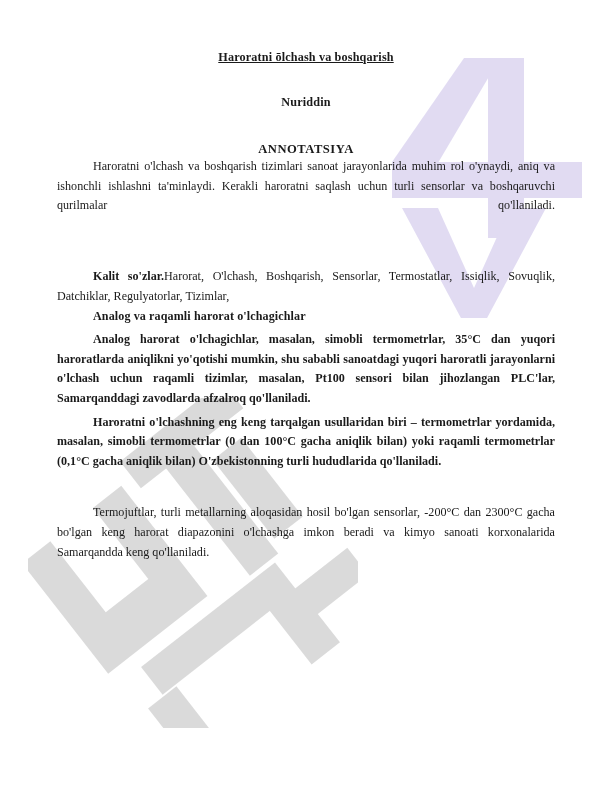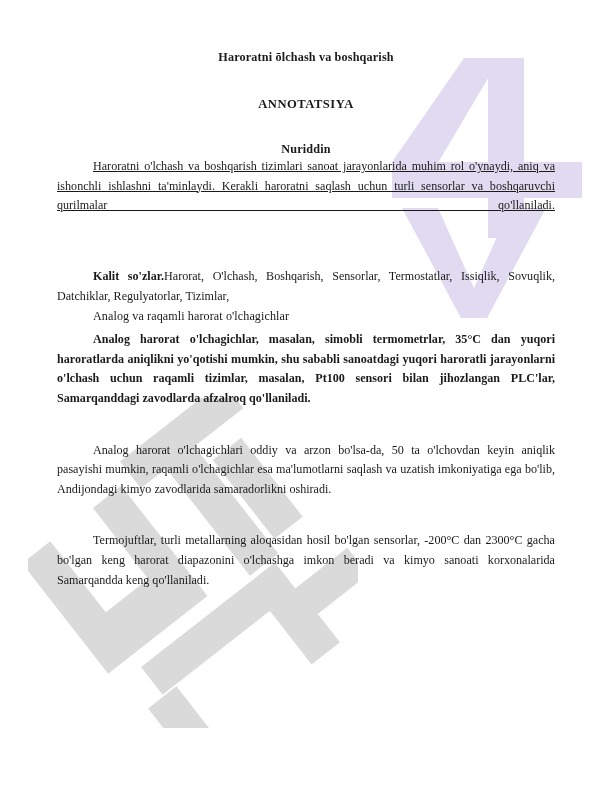--- a/index.html
+++ b/index.html
@@ -58,21 +58,21 @@
     width: 612px;
     z-index: 2;
   }
 
   .title-block {
     text-align: center;
     font-weight: bold;
     font-size: 12.2px;
     letter-spacing: 0.15px;
   }
-  .doc-title { margin-top: 50px; }
+  .doc-title { margin-top: 50px; text-decoration: underline; }
   .doc-author { margin-top: 30px; }
   .doc-section-label {
     margin-top: 32px;
     font-size: 12.6px;
     letter-spacing: 0.5px;
   }
 
   .body-col {
     margin: 0 auto;
     width: 498px;
@@ -89,34 +89,33 @@
     hyphens: none;
   }
   p.gap { margin-top: 32px; }
   p.nogap { margin-top: 4px; font-weight: bold; }
 
   .annot-first { margin-top: 7px; }
 
   h2.subhead {
     margin: 0;
     font-size: 12.1px;
-    font-weight: normal;
+    font-weight: bold;
     line-height: 19.6px;
     text-indent: 36px;
     letter-spacing: 0.1px;
   }
   .subhead-gap { margin-top: 40px; }
   .subhead-gap-2 { margin-top: 39px; }
 
   .kw-lead { font-weight: bold; }
 
   
   p.stretch {
     text-align: justify;
-    text-decoration: underline;
   }
   p.stretch::after {
     content: "";
     display: inline-block;
     width: 100%;
   }
 </style>
 </head>
 <body>
 
@@ -150,35 +149,35 @@
     </svg>
 
   </div>
 
   <div class="content">
 
     <div class="body-col">
 
       <div class="title-block doc-title">Haroratni ōlchash va boshqarish</div>
 
+      <div class="title-block doc-author">Nuriddin</div>
+
       <div class="title-block doc-section-label">ANNOTATSIYA</div>
-
-      <div class="title-block doc-author">Nuriddin</div>
 
       <p class="para annot-first stretch">Haroratni o'lchash va boshqarish tizimlari sanoat jarayonlarida muhim rol o'ynaydi, aniq va ishonchli ishlashni ta'minlaydi.  Kerakli haroratni saqlash uchun turli sensorlar va boshqaruvchi qurilmalar qo'llaniladi.</p>
 
       <p class="para gap"><span class="kw-lead">Kalit so'zlar.</span><span>Harorat, O'lchash, Boshqarish, Sensorlar, Termostatlar,  Issiqlik, Sovuqlik, Datchiklar, Regulyatorlar,  Tizimlar,</span></p>
 
       <h2 class="subhead subhead-gap">Analog va raqamli harorat o'lchagichlar</h2>
 
       <p class="para nogap">Analog harorat o'lchagichlar, masalan, simobli termometrlar, 35°C dan yuqori haroratlarda aniqlikni yo'qotishi mumkin, shu sababli sanoatdagi yuqori haroratli jarayonlarni o'lchash uchun raqamli tizimlar, masalan, Pt100 sensori bilan jihozlangan PLC'lar, Samarqanddagi zavodlarda afzalroq qo'llaniladi.</p>
 
-      <p class="para gap">Analog harorat o'lchagichlari oddiy va arzon bo'lsa-da, 50 ta o'lchovdan keyin aniqlik pasayishi mumkin,  raqamli o'lchagichlar esa  ma'lumotlarni saqlash va  uzatish imkoniyatiga ega bo'lib, Andijondagi  kimyo zavodlarida samaradorlikni oshiradi.</p>
 
 
 
+      <p class="para nogap">Haroratni o'lchashning eng keng tarqalgan usullaridan biri – termometrlar yordamida, masalan, simobli termometrlar (0 dan 100°C gacha aniqlik bilan) yoki raqamli termometrlar (0,1°C gacha aniqlik bilan) O'zbekistonning turli hududlarida qo'llaniladi.</p>
 
       <p class="para gap">Termojuftlar, turli metallarning aloqasidan hosil bo'lgan sensorlar, -200°C dan 2300°C gacha bo'lgan keng harorat diapazonini o'lchashga imkon beradi va kimyo sanoati korxonalarida Samarqandda keng qo'llaniladi.</p>
 
 
     </div>
   </div>
 </div>
 
 </body></html>

